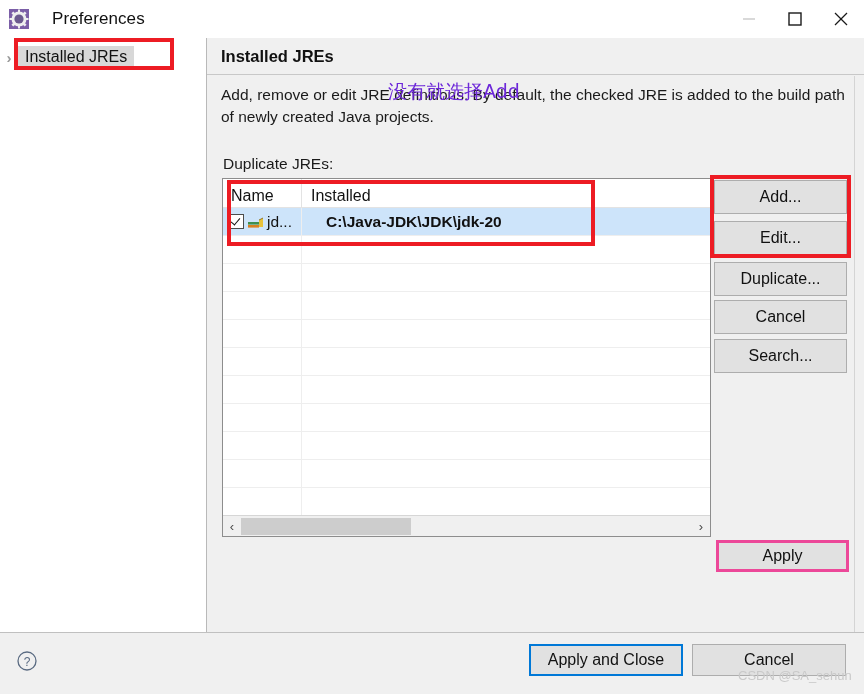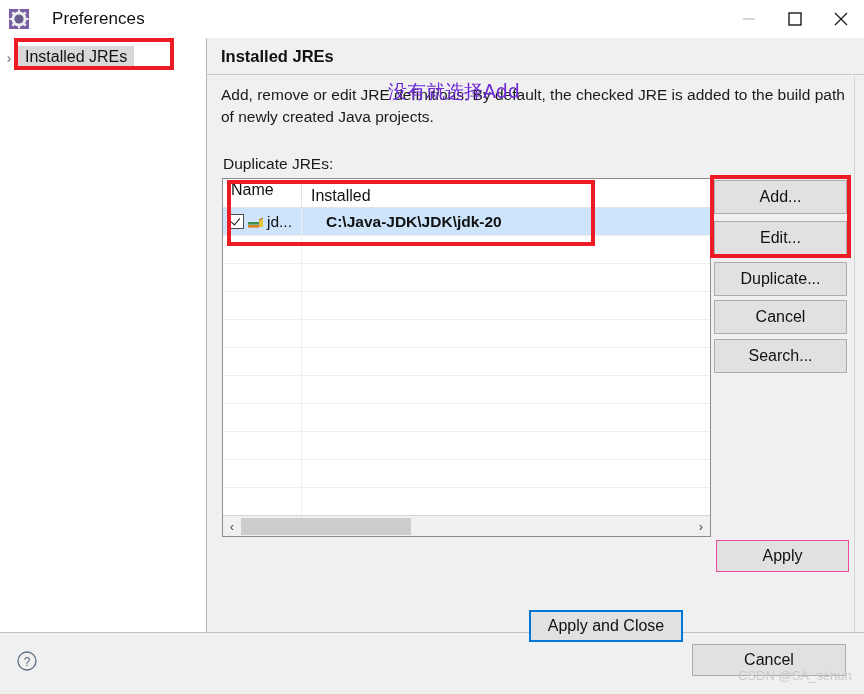--- a/index.html
+++ b/index.html
@@ -151,21 +151,21 @@
     align-items: flex-end;
     border-bottom: 1px solid #e3e3e3;
     background: #ffffff;
   }
   .t-head .col-name {
     width: 78px;
     padding-left: 8px;
     font-size: 16px;
     color: #111;
     box-sizing: border-box;
-    padding-bottom: 8px;
+    padding-bottom: 2px;
   }
   .t-head .col-loc {
     flex: 1;
     padding-left: 9px;
     font-size: 16px;
     color: #111;
     border-left: 1px solid #e3e3e3;
     box-sizing: border-box;
     padding-bottom: 2px;
     align-self: stretch;
@@ -277,21 +277,21 @@
     align-items: center;
     justify-content: center;
     padding: 16px;
     box-sizing: border-box;
   }
   #btn-apply {
     position: absolute;
     left: 716px; top: 540px;
     width: 133px; height: 32px;
     background: #e1e1e1;
-    border: 1px solid #ec4899;
+    border: 3px solid #ec4899;
     font-size: 16px;
     color: #111;
     font-family: "Liberation Sans", sans-serif;
     box-sizing: border-box;
   }
 
   
   #footer {
     position: absolute;
     left: 0; top: 632px;
@@ -299,21 +299,21 @@
     background: #f0f0f0;
     border-top: 1px solid #c0c0c0;
   }
   #help-icon {
     position: absolute;
     left: 16px; top: 17px;
     width: 22px; height: 22px;
   }
   #btn-apply-close {
     position: absolute;
-    left: 529px; top: 610px;
+    left: 529px; top: 644px;
     width: 154px; height: 32px;
     background: #e1e1e1;
     border: 2px solid #0078d7;
     font-size: 16px;
     color: #111;
     font-family: "Liberation Sans", sans-serif;
     box-sizing: border-box;
   }
   #btn-cancel {
     position: absolute;

